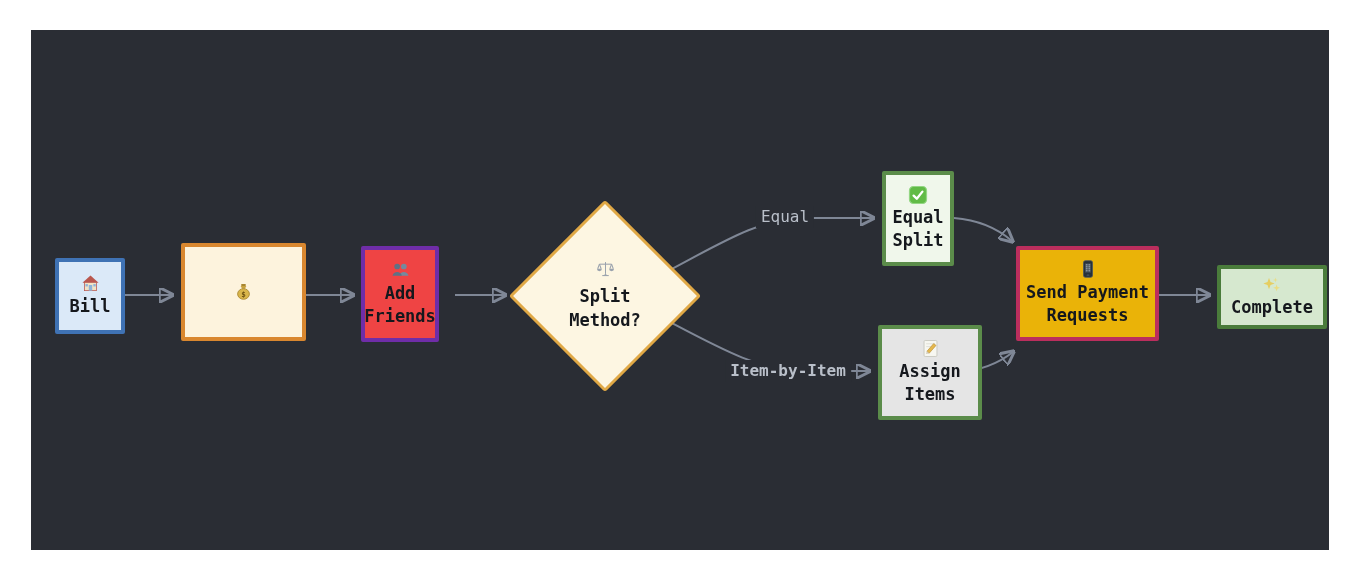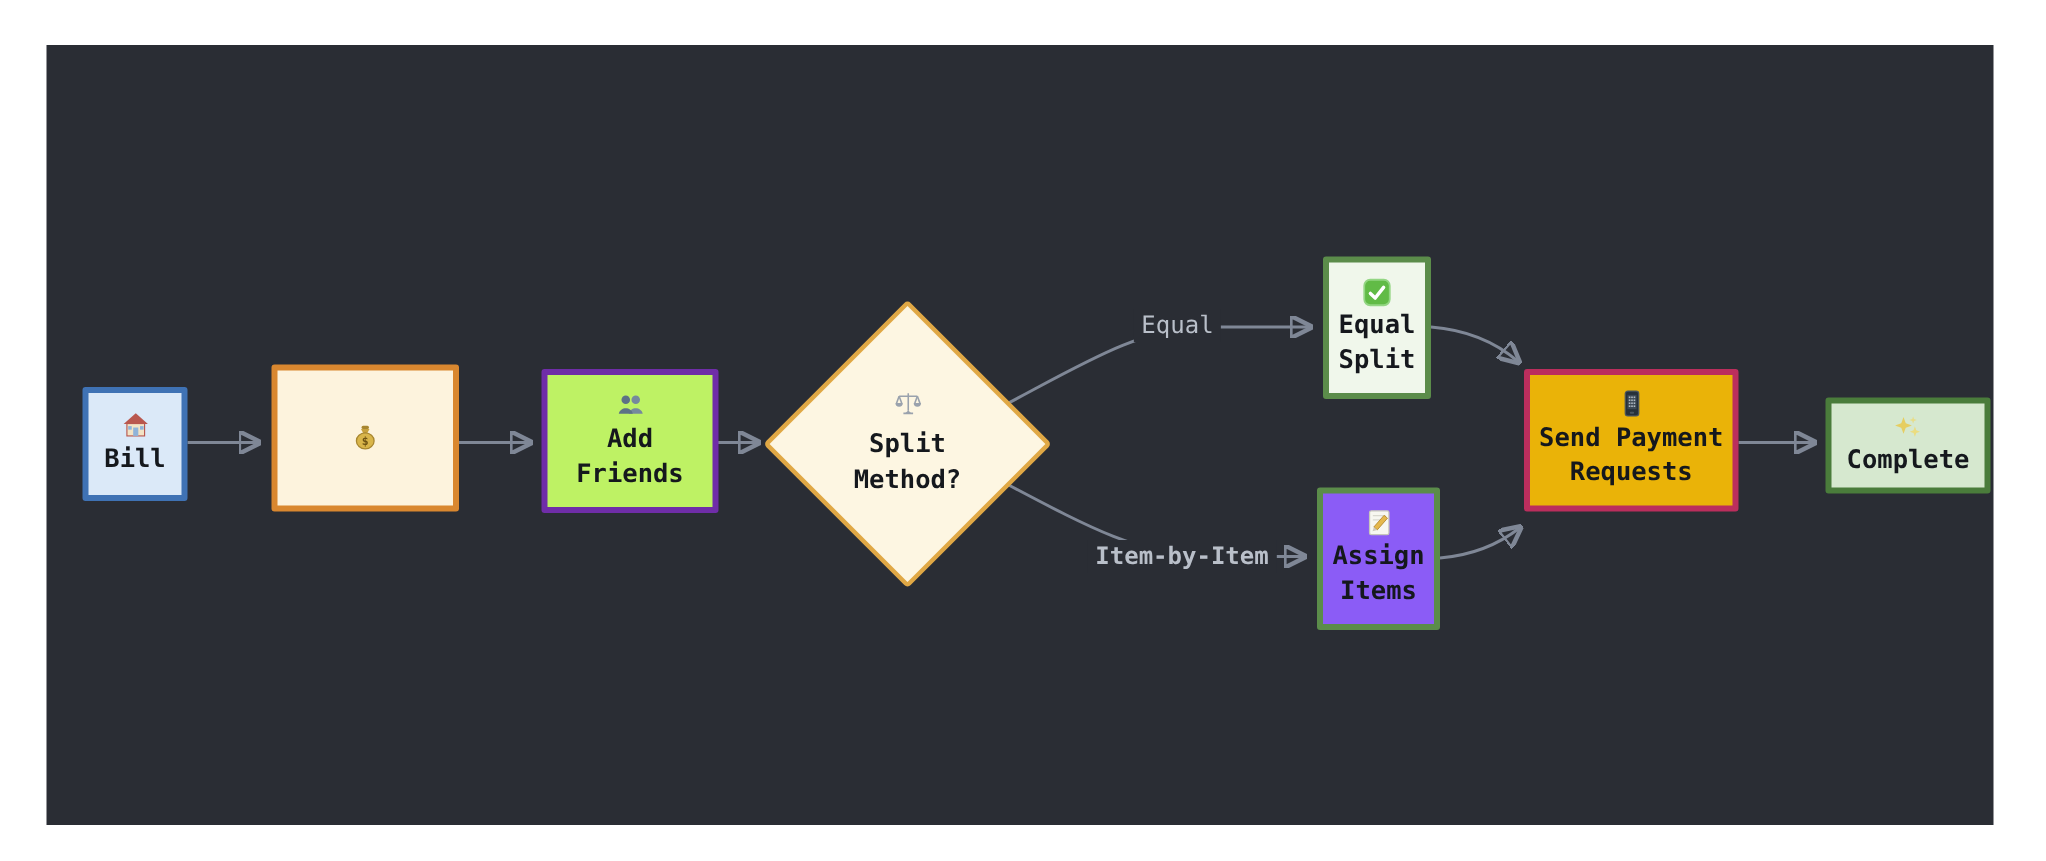--- a/index.html
+++ b/index.html
@@ -8,23 +8,23 @@
   .canvas{position:absolute;left:31px;top:30px;width:1298px;height:520px;background:#2a2d34;}
   .edges{position:absolute;left:0;top:0;width:1298px;height:520px;z-index:1;}
   .edges path{stroke:#7f8796;stroke-width:2;fill:none;}
   .node{position:absolute;z-index:2;display:flex;flex-direction:column;align-items:center;justify-content:center;
         gap:1px;box-sizing:border-box;border-radius:2px;text-align:center;}
   .node .label{font-weight:bold;font-size:17px;line-height:23px;color:#15181d;white-space:pre-line;}
   .node .icon{display:block;height:20px;line-height:20px;}
   
   #n-start{left:24px;top:228px;width:70px;height:76px;background:#dbe9f8;border:4px solid #3f72b4;}
   #n-enter-bill{left:150px;top:213px;width:125px;height:98px;background:#fdf3dd;border:4px solid #d9872f;}
-  #n-add-friends{left:330px;top:216px;width:118px;height:96px;background:#bef264;border:4px solid #6f2da8;}
+  #n-add-friends{left:330px;top:216px;width:78px;height:96px;background:#ef4444;border:4px solid #6f2da8;}
   #n-equal-split{left:851px;top:141px;width:72px;height:95px;background:#f0f7eb;border:4px solid #5b8c4a;}
-  #n-assign-items{left:847px;top:295px;width:82px;height:95px;background:#8b5cf6;border:4px solid #5b8c4a;}
+  #n-assign-items{left:847px;top:295px;width:104px;height:95px;background:#e5e5e5;border:4px solid #5b8c4a;}
   #n-send-payment{left:985px;top:216px;width:143px;height:95px;background:#eab308;border:4px solid #bb2e5d;}
   #n-complete{left:1186px;top:235px;width:110px;height:64px;background:#d6e8cf;border:4px solid #4a7c3b;}
   
   .diamond-wrap{position:absolute;left:481px;top:173px;width:186px;height:186px;z-index:2;}
   .diamond-shape{position:absolute;left:50%;top:50%;width:130px;height:130px;
       transform:translate(-50%,-50%) rotate(45deg);background:#fdf6e2;border:3px solid #e0a845;border-radius:3px;}
   .diamond-content{position:absolute;left:0;top:0;width:100%;height:100%;display:flex;flex-direction:column;
       align-items:center;justify-content:center;gap:1px;text-align:center;}
   .diamond-content .label{font-weight:bold;font-size:17px;line-height:24px;color:#15181d;white-space:pre-line;}
   

